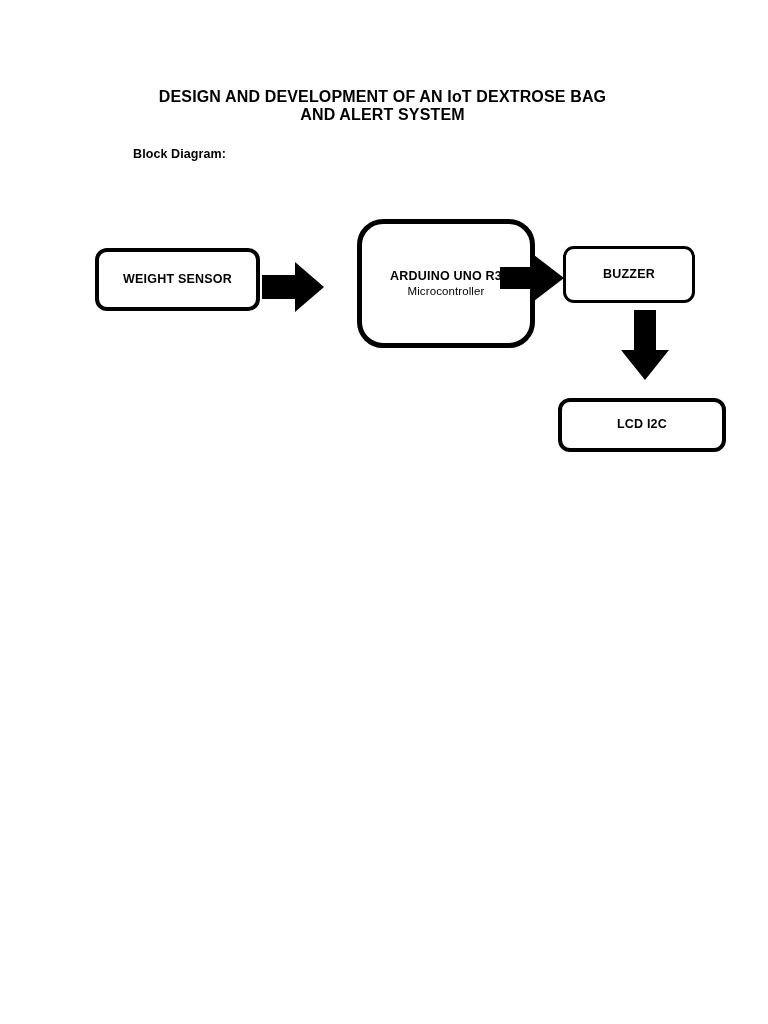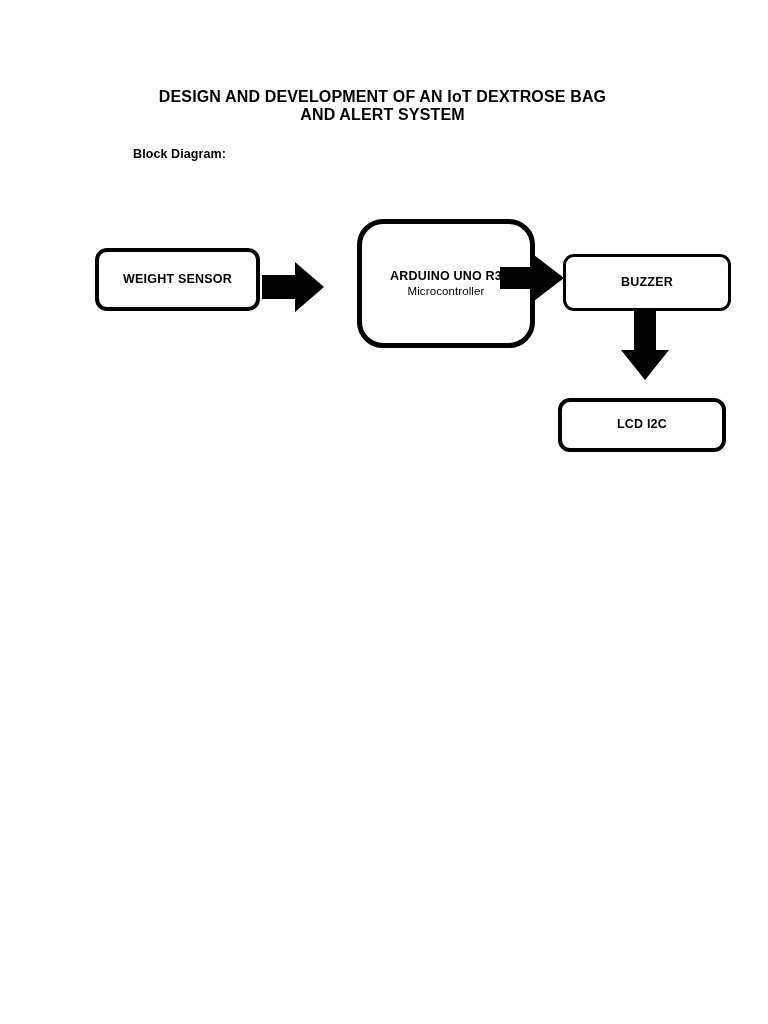--- a/index.html
+++ b/index.html
@@ -94,22 +94,22 @@
     left: 321px;
     top: 219px;
     width: 178px;
     height: 129px;
     border-radius: 26px;
     border-width: 5px;
     margin-left: 36px;
   }
   #block-buzzer {
     left: 563px;
-    top: 254px;
-    width: 168px;
+    top: 246px;
+    width: 132px;
     height: 57px;
     border-radius: 11px;
     border-width: 3px;
   }
   #block-lcd {
     left: 558px;
     top: 377px;
     width: 168px;
     height: 54px;
     border-radius: 12px;

